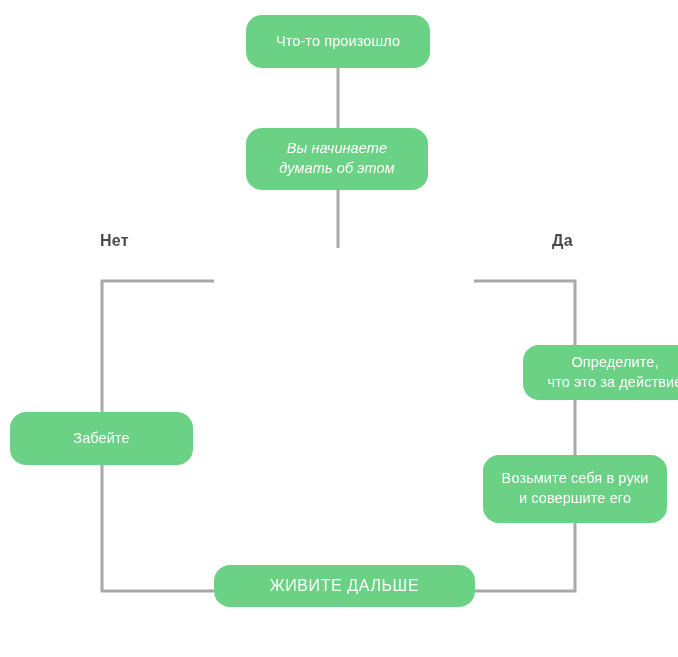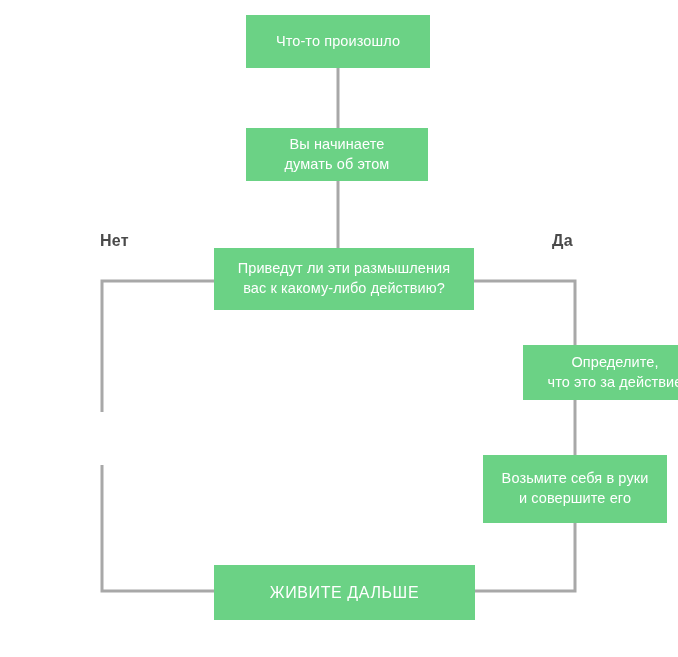--- a/index.html
+++ b/index.html
@@ -33,32 +33,34 @@
     display: flex;
     align-items: center;
     justify-content: center;
     text-align: center;
     font-size: 14.5px;
     line-height: 1.35;
     letter-spacing: 0.1px;
     box-sizing: border-box;
     padding: 4px 12px;
     white-space: pre-line;
+    border-radius: 16px;
   }
   .node-start {
     left: 246px;
     top: 15px;
     width: 184px;
     height: 53px;
   }
   .node-thinking {
     left: 246px;
     top: 128px;
     width: 182px;
-    height: 53px;
+    height: 62px;
+    font-style: italic;
   }
   .node-decision {
     left: 214px;
     top: 248px;
     width: 260px;
     height: 62px;
   }
   .node-identify {
     left: 483px;
     top: 345px;
@@ -75,21 +77,21 @@
   .node-forget {
     left: 10px;
     top: 412px;
     width: 183px;
     height: 53px;
   }
   .node-live {
     left: 214px;
     top: 565px;
     width: 261px;
-    height: 55px;
+    height: 42px;
     font-size: 16px;
     letter-spacing: 0.6px;
   }
   .branch-label {
     position: absolute;
     color: #4A4A4A;
     font-size: 16px;
     font-weight: 700;
     letter-spacing: 0.3px;
   }
@@ -124,29 +126,28 @@
 
       <path d="M 575 510 L 575 591 L 475 591"></path>
     </g>
   </svg>
 
   <div class="node node-start">Что-то произошло</div>
 
   <div class="node node-thinking">Вы начинаете
 думать об этом</div>
 
-  <div class="node node-decision">Приведут ли эти размышления
-вас к какому-либо действию?</div>
 
   <div class="node node-identify">Определите,
 что это за действие</div>
 
   <div class="node node-act">Возьмите себя в руки
 и совершите его</div>
 
+  <div class="node node-forget">Забейте</div>
 
   <div class="node node-live">ЖИВИТЕ ДАЛЬШЕ</div>
 
   <div class="branch-label branch-label-no">Нет</div>
 
   <div class="branch-label branch-label-yes">Да</div>
 
 </div>
 
 </body></html>

